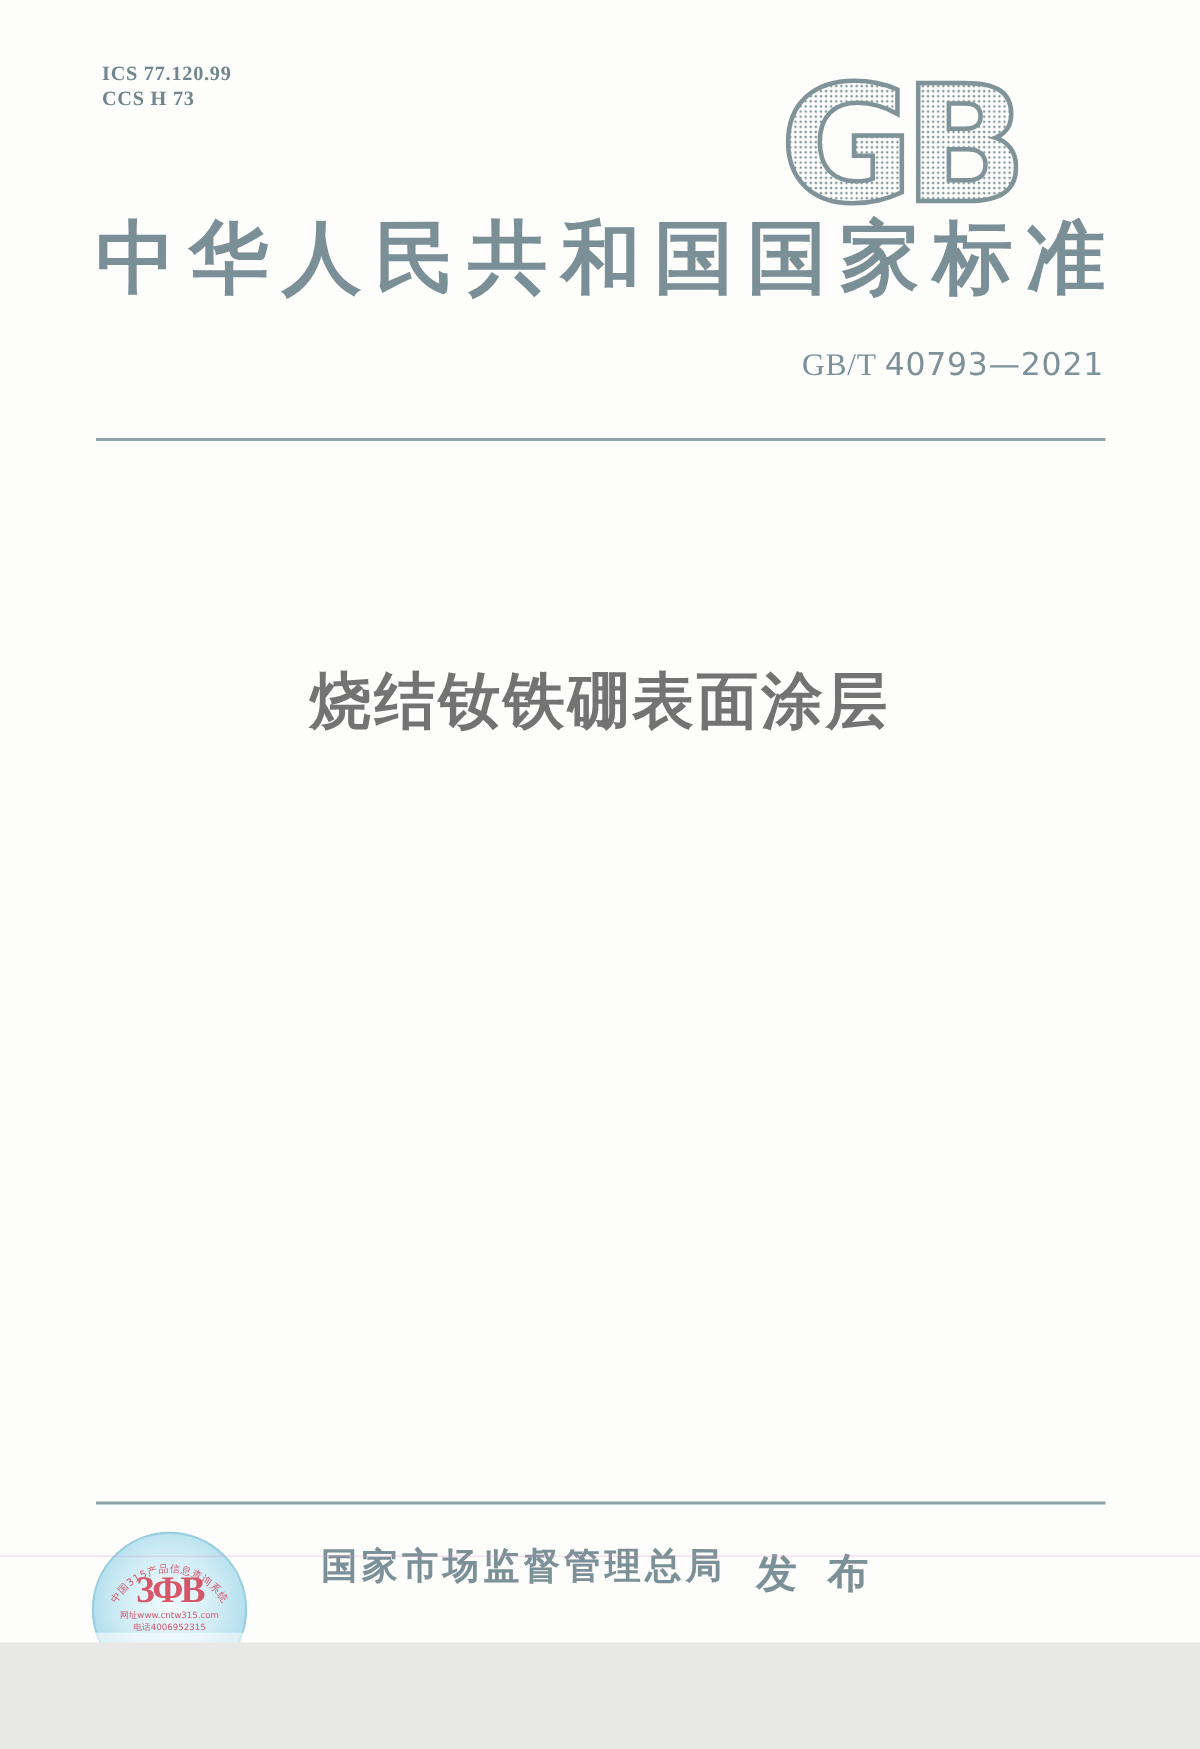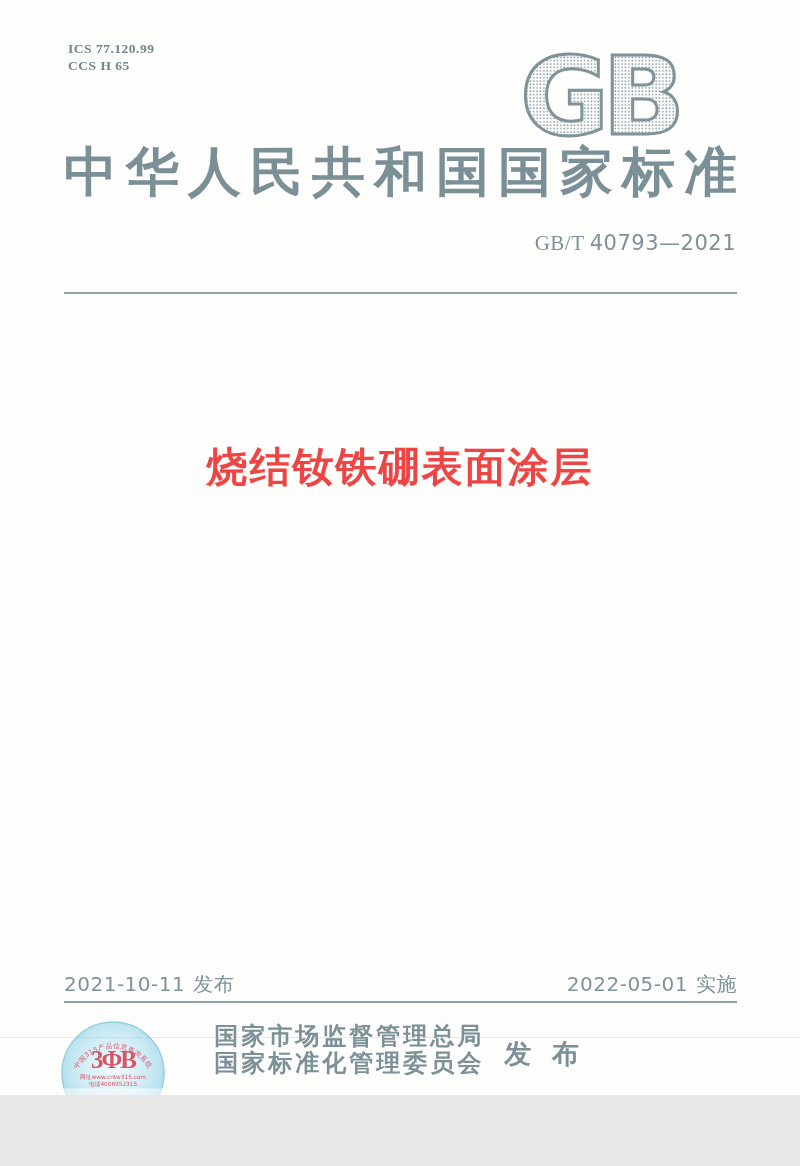--- a/index.html
+++ b/index.html
@@ -40,21 +40,21 @@
     background:#8ea3a8;
   }
   .rule-top { top:292px; }
   .rule-dates { top:1001px; }
   
   .doc-title-zh {
     position:absolute; left:0; top:440px; width:100%;
     text-align:center;
     font-family:Liberation Serif, serif;
     font-size:41px; font-weight:bold;
-    color:#ef4444; letter-spacing:2px;
+    color:#737373; letter-spacing:2px;
   }
   .doc-title-en {
     position:absolute; left:0; top:517px; width:100%;
     text-align:center;
     font-family:"Liberation Serif", serif;
     font-size:19px; font-weight:bold;
     color:#8496a0; letter-spacing:0.2px;
   }
   
   .dates-row {
@@ -93,21 +93,21 @@
   .scan-line.a { top:1037px; background:rgba(225,140,200,0.25); }
   .scan-line.b { top:1114px; background:rgba(200,160,215,0.18); }
 </style>
 </head>
 <body>
 
 <div class="page">
 
   <div class="ics-block">
     <div>ICS 77.120.99</div>
-    <div>CCS  H  65</div>
+    <div>CCS  H  73</div>
   </div>
 
   <svg class="gb-logo" width="160" height="102" viewBox="0 0 160 102">
     <defs>
       <pattern id="halftone" width="3.4" height="3.4" patternUnits="userSpaceOnUse">
         <circle cx="1.1" cy="1.1" r="0.85" fill="#80949a"></circle>
       </pattern>
     </defs>
     <text x="80" y="88" text-anchor="middle" font-family="DejaVu Sans, sans-serif" font-weight="bold" font-size="108" letter-spacing="-7" fill="url(#halftone)" stroke="#7f9398" stroke-width="3" textLength="158" lengthAdjust="spacingAndGlyphs">GB</text>
   </svg>
@@ -116,28 +116,20 @@
 
   <div class="std-number">
     <span class="prefix">GB/T</span>
     <span class="num">40793—2021</span>
   </div>
 
   <div class="rule rule-top"></div>
 
   <div class="doc-title-zh">烧结钕铁硼表面涂层</div>
 
-  <div class="dates-row">
-    <div class="date-item">
-      <span>2021-10-11</span><span class="cjk">发布</span>
-    </div>
-    <div class="date-item">
-      <span>2022-05-01</span><span class="cjk">实施</span>
-    </div>
-  </div>
 
   <div class="rule rule-dates"></div>
 
   <svg class="seal" width="106" height="106" viewBox="0 0 110 110">
     <defs>
       <radialGradient id="sealGrad" cx="50%" cy="45%" r="60%">
         <stop offset="0%" stop-color="#f2fbfe"></stop>
         <stop offset="55%" stop-color="#cfecf5"></stop>
         <stop offset="100%" stop-color="#a5d8e9"></stop>
       </radialGradient>
@@ -150,21 +142,20 @@
     <text x="55" y="50" text-anchor="middle" font-size="26" font-weight="bold" font-family="Liberation Serif, serif" fill="#d4576a" letter-spacing="-2">3ΦB</text>
     <text x="55" y="61" text-anchor="middle" font-size="6" fill="#d4576a" font-family="DejaVu Sans, sans-serif">网址www.cntw315.com</text>
     <text x="55" y="69" text-anchor="middle" font-size="6" fill="#d4576a" font-family="DejaVu Sans, sans-serif">电话4006952315</text>
     <rect x="0" y="71" width="110" height="9" fill="rgba(255,255,255,0.55)"></rect>
     <text x="55" y="89" text-anchor="middle" font-size="9" font-weight="bold" font-family="DejaVu Sans, sans-serif" fill="#3f6d78" letter-spacing="1">刮涂层 查真伪</text>
   </svg>
 
   <div class="publisher-block">
     <div class="publisher-lines">
       <div>国家市场监督管理总局</div>
-      <div>国家标准化管理委员会</div>
     </div>
     <div class="release-label">发 布</div>
   </div>
 
   <div class="scan-line a"></div>
   <div class="scan-line b"></div>
 
 </div>
 
 </body></html>

